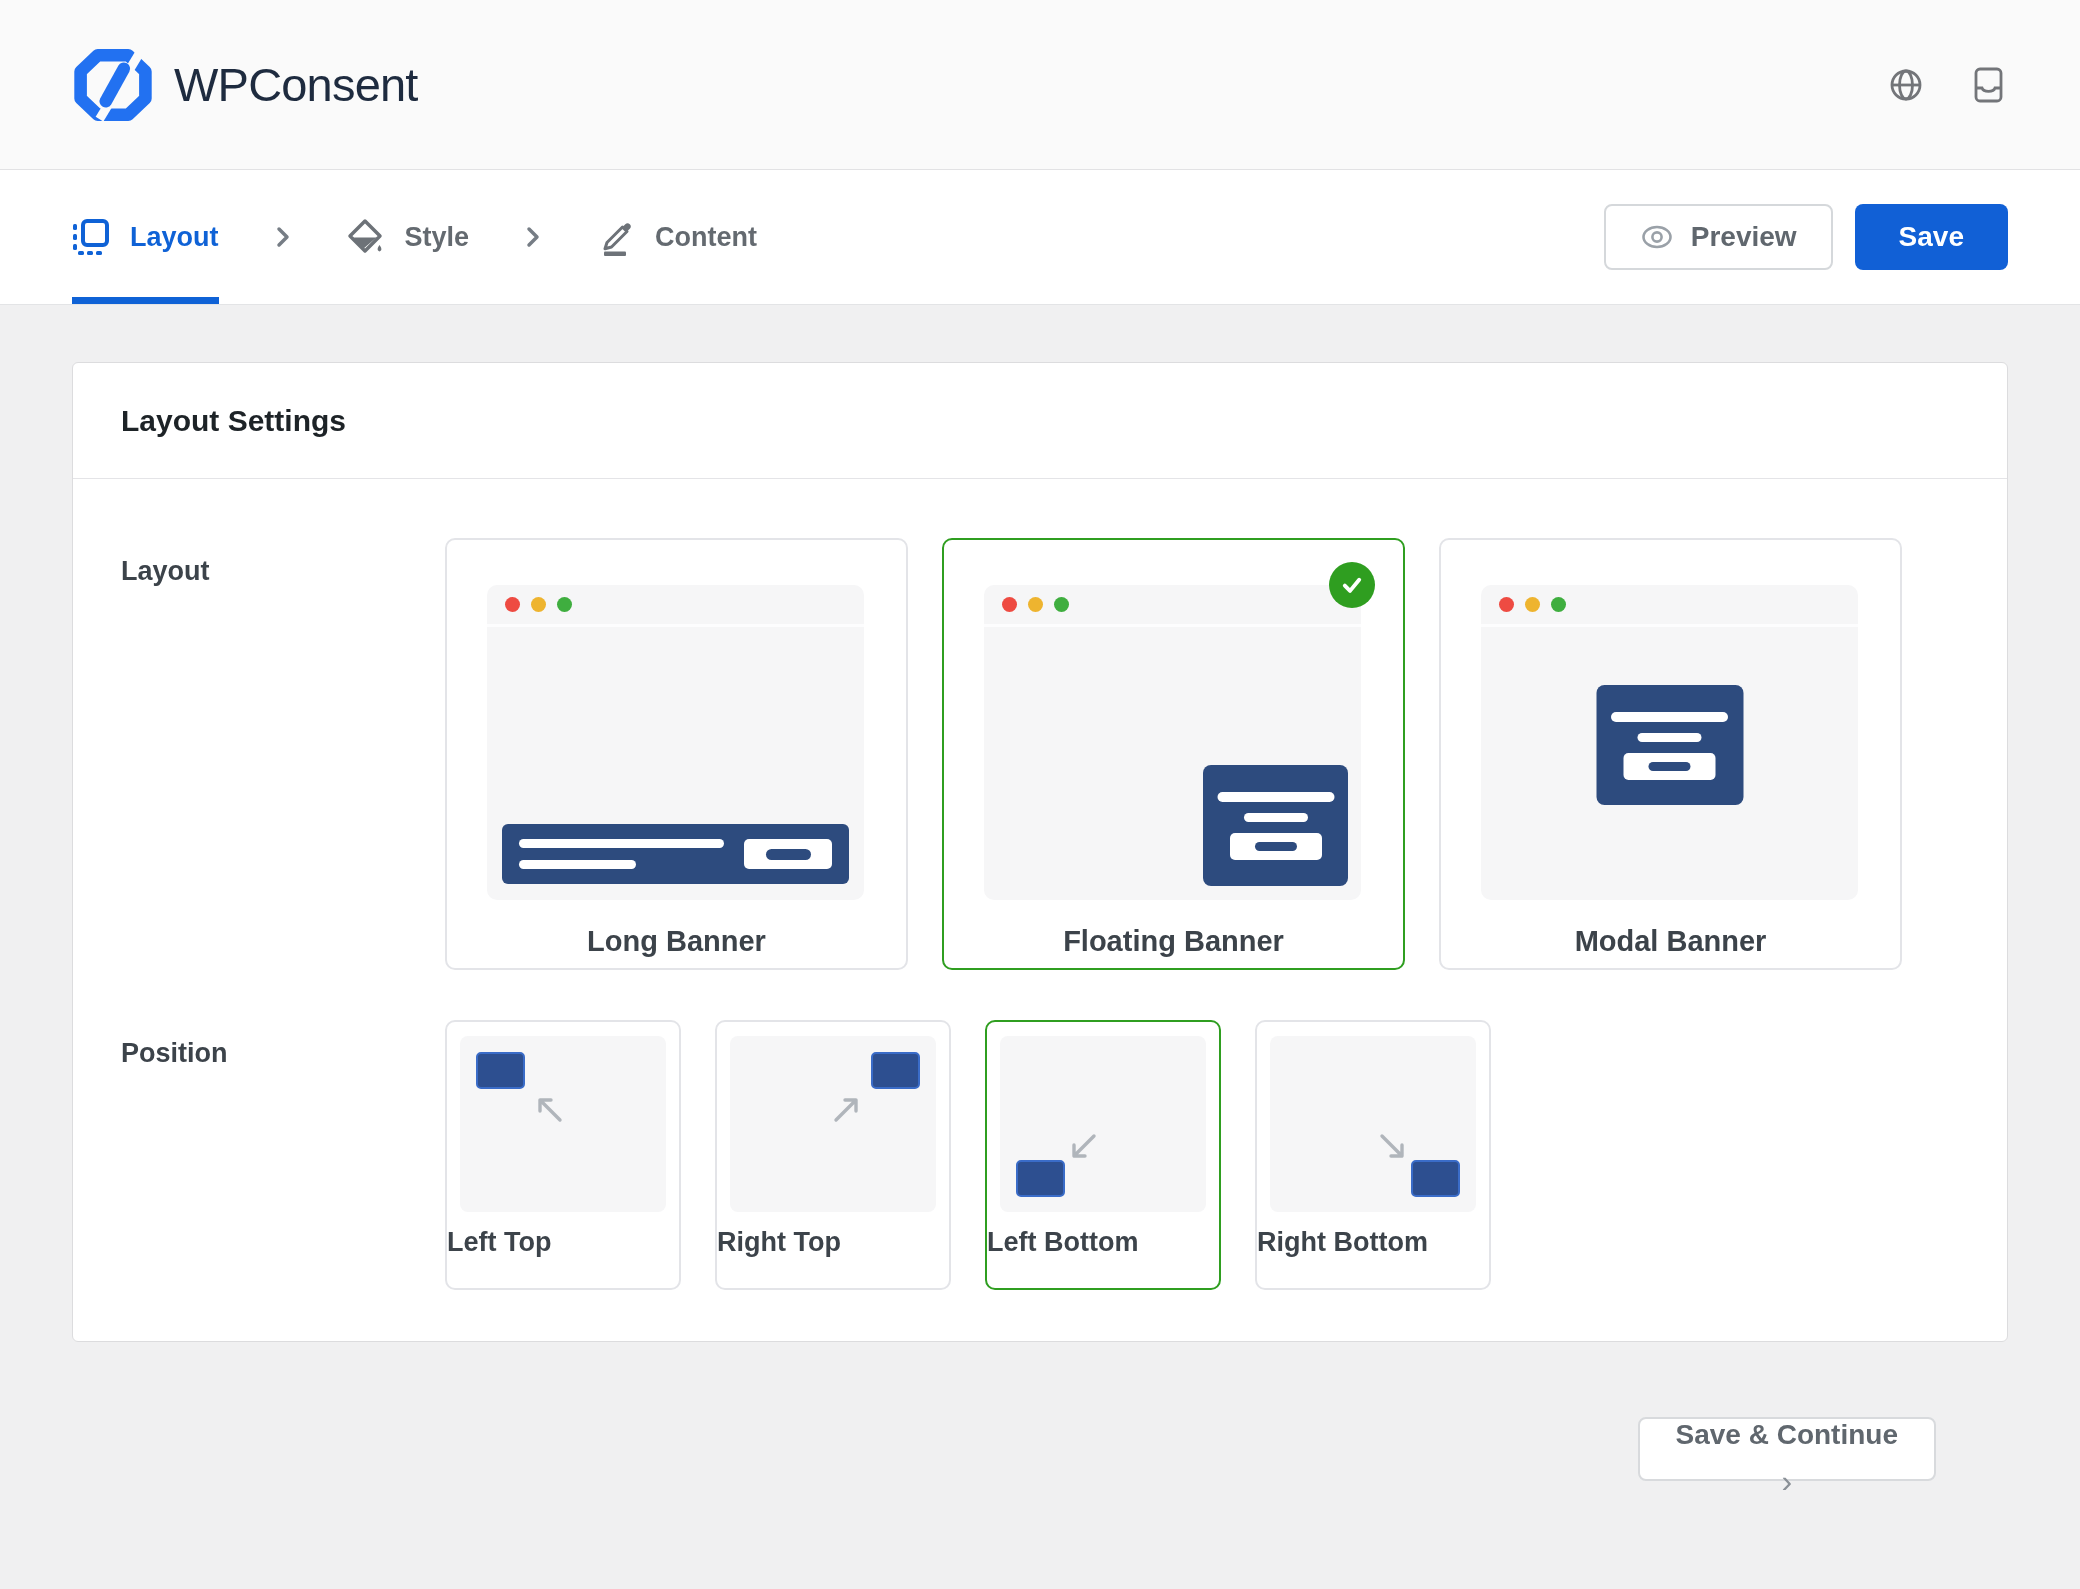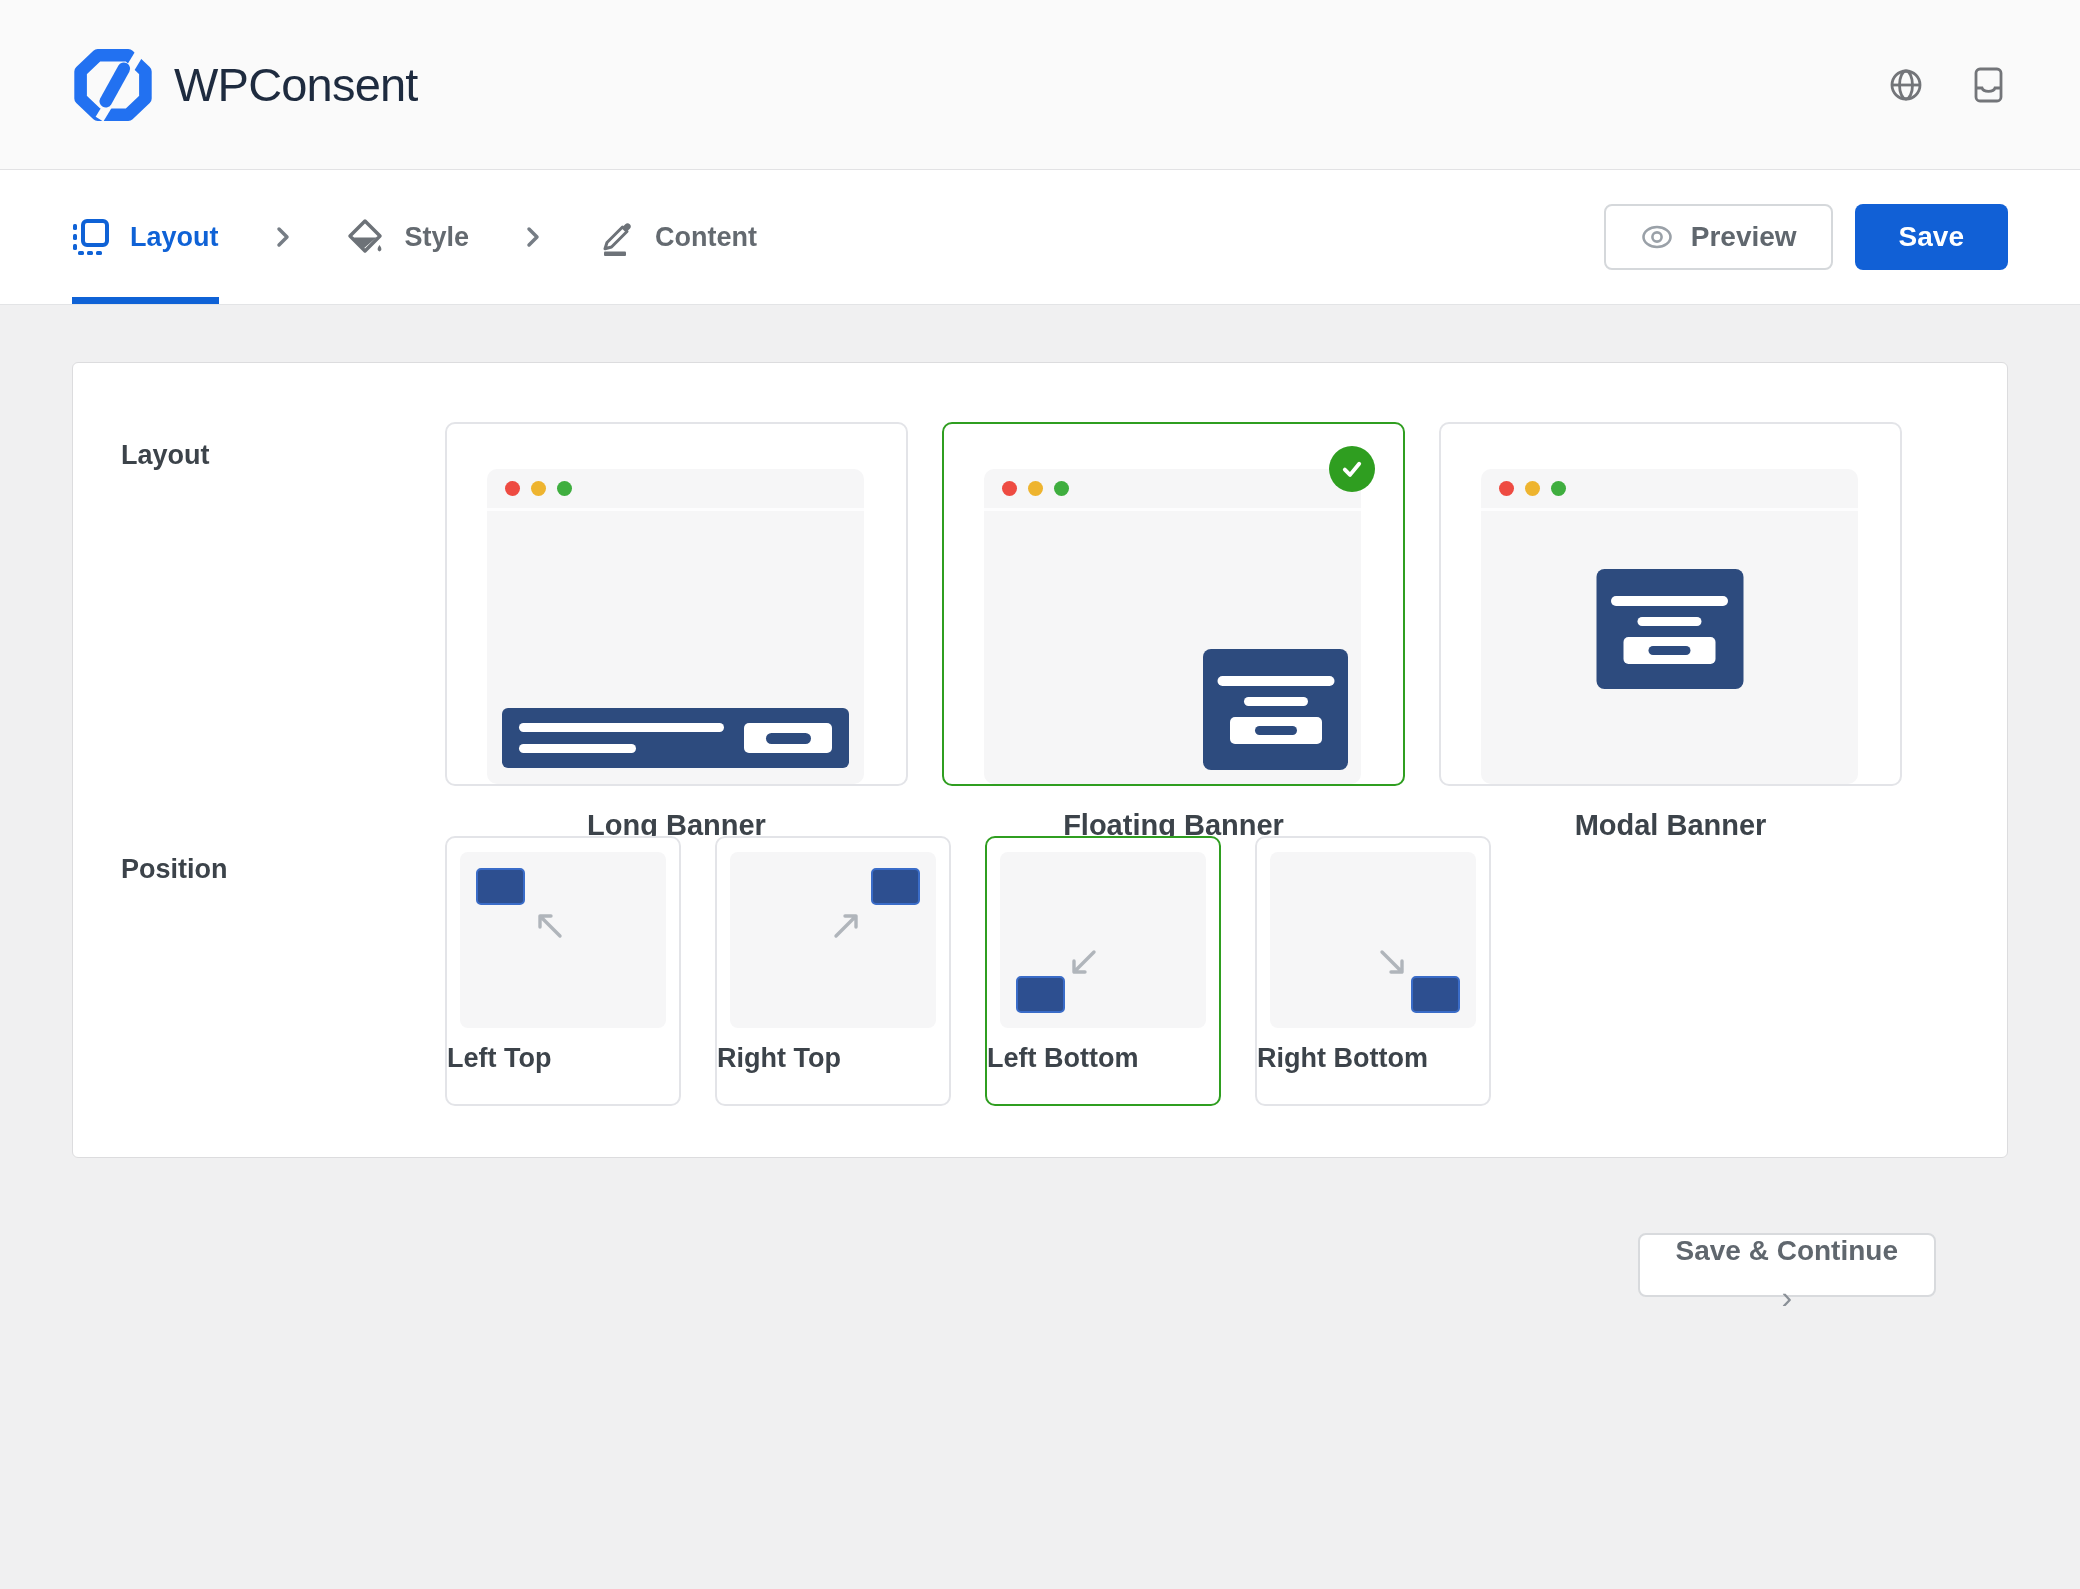--- a/index.html
+++ b/index.html
@@ -60,21 +60,21 @@
     font-size:30px; font-weight:700; color:#1d2327;
   }
   .card-body { padding:59px 48px 51px; }
   .row { display:flex; }
   .row + .row { margin-top:50px; }
   .row-label { width:324px; flex:0 0 324px; font-size:27px; font-weight:700; color:#3c434a; padding-top:18px; }
 
   
   .options { display:flex; gap:34px; }
   .option-card {
-    width:463px; height:364px; background:#fff; border:2px solid #e3e4e8; border-radius:10px;
+    width:463px; height:432px; background:#fff; border:2px solid #e3e4e8; border-radius:10px;
     position:relative; cursor:pointer;
   }
   .option-card.selected { border-color:#2f9e20; }
   .check-badge {
     display:none; position:absolute; top:22px; right:28px; width:46px; height:46px;
     border-radius:50%; background:#2f9e20; align-items:center; justify-content:center; z-index:2;
   }
   .option-card.selected .check-badge { display:flex; }
   .mockup {
     position:absolute; left:40px; top:45px; width:377px; height:315px;
@@ -234,20 +234,21 @@
         <circle cx="17" cy="12" r="4.6" fill="none" stroke="#9aa1a8" stroke-width="2.6"></circle>
       </svg>
       <span>Preview</span>
     </button>
     <button class="btn-save">Save</button>
   </div>
 </nav>
 
 <main class="main">
   <section class="card">
+    <div class="card-header">Layout Settings</div>
 
     <div class="card-body">
 
       <div class="row">
         <div class="row-label">Layout</div>
         <div class="options">
 
           <div class="option-card">
 
             <div class="mockup">

